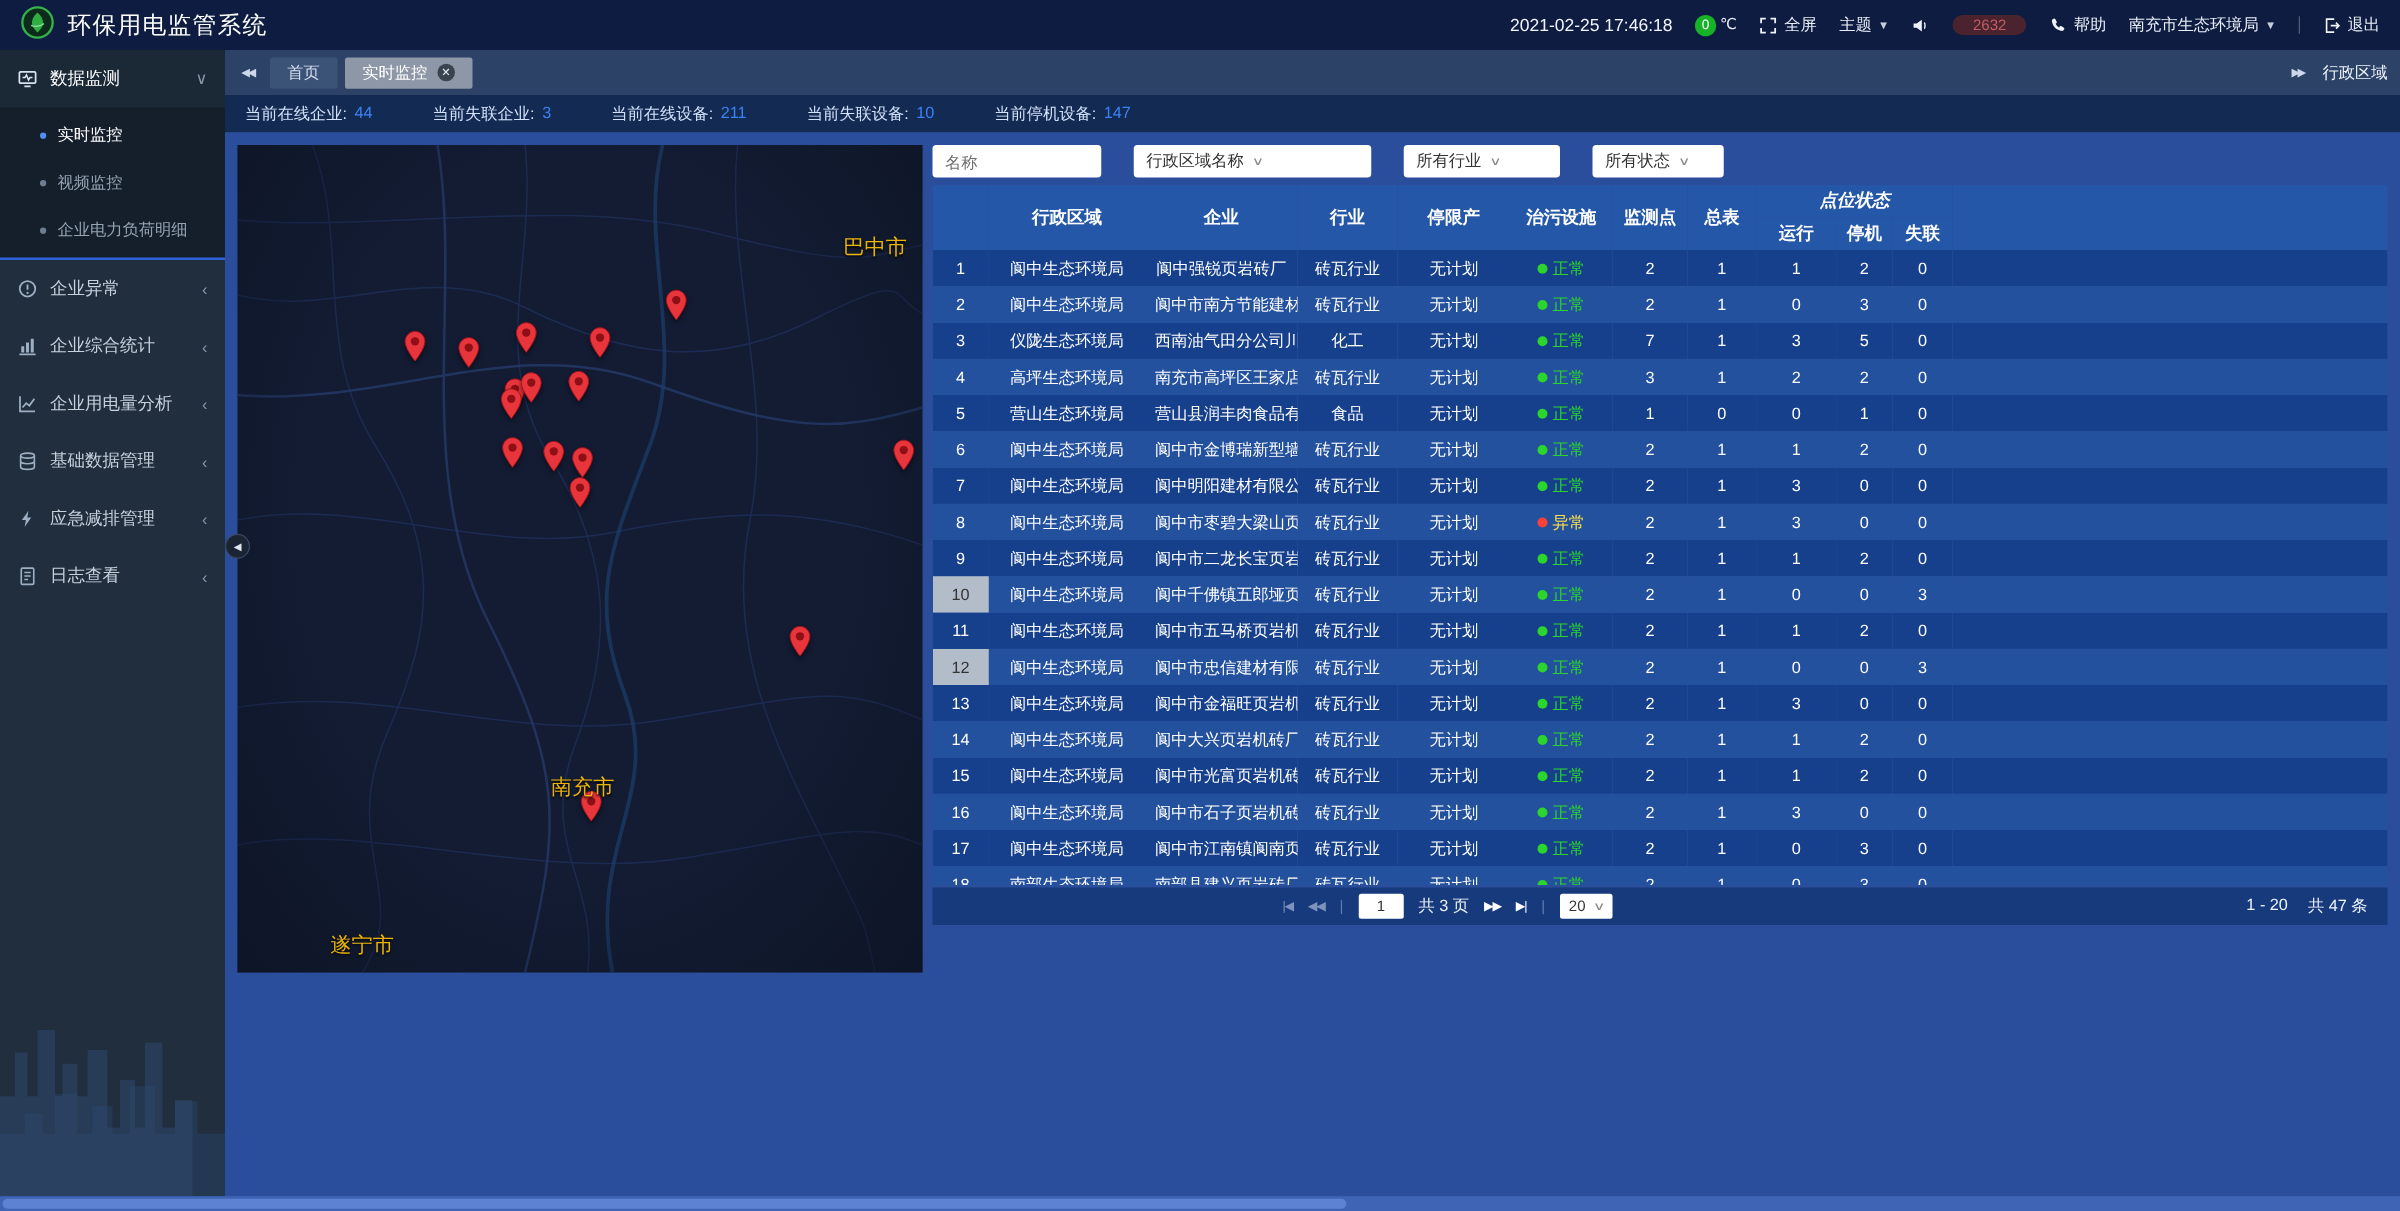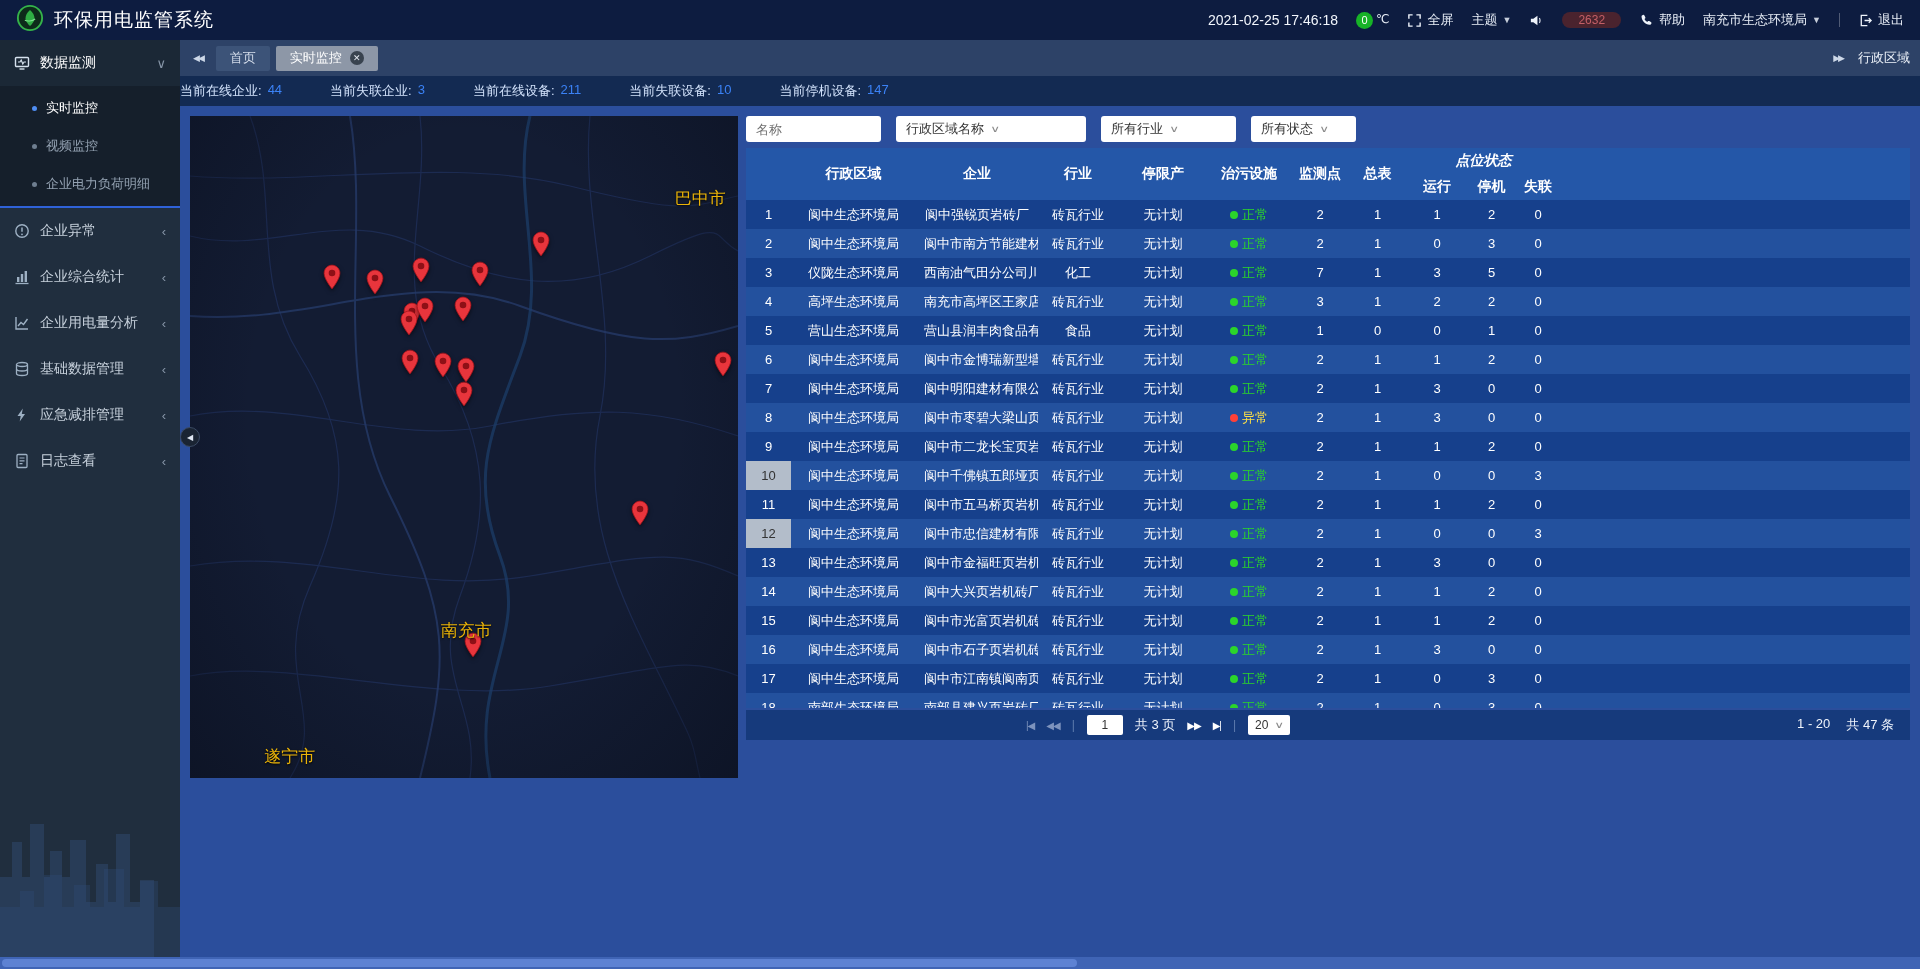--- a/index.html
+++ b/index.html
@@ -48,45 +48,45 @@
   .tabbar{flex:0 0 36px;height:36px;background:#2d4267;display:flex;align-items:center;padding:0 10px;gap:10px}
   .tab-scroll{color:#cdd8e8;font-size:9px;letter-spacing:-2px;cursor:pointer;padding:0 3px}
   .tabs{display:flex;gap:6px;flex:1}
   .tab{height:25px;display:flex;align-items:center;gap:8px;padding:0 14px;background:#3c5378;color:#d3dcea;font-size:13px;border-radius:2px;cursor:pointer;white-space:nowrap}
   .tab.active{background:#8d97a7;color:#ffffff}
   .tab-close{width:14px;height:14px;border-radius:50%;background:#39434f;color:#e4e9f0;font-size:9px;line-height:1;display:flex;align-items:center;justify-content:center;cursor:pointer}
   .tabbar-right{display:flex;align-items:center;gap:12px;color:#eef3fa;font-size:13px}
   .close-ops{cursor:pointer}
 
   
-  .statsbar{flex:0 0 30px;height:30px;background:#132a52;display:flex;align-items:center;gap:48px;padding:0 0}
+  .statsbar{flex:0 0 30px;height:30px;background:#132a52;display:flex;align-items:center;gap:48px;padding:0 16px}
   .stat{display:flex;gap:6px;font-size:13px;white-space:nowrap}
   .stat .lbl{color:#d2e2fb}
   .stat .val{color:#3b82f6}
 
   
   .content{flex:1;background:#2b4e9c;padding:10px;display:flex;gap:8px;align-items:flex-start;min-height:0;position:relative}
 
   
   .map-pane{flex:0 0 548px;width:548px;height:662px;background:#131c33;position:relative}
   .map-pane .roads{position:absolute;inset:0}
   .map-vignette{position:absolute;inset:0;background:radial-gradient(ellipse at 50% 45%, rgba(19,28,51,0) 55%, rgba(9,14,28,.55) 100%);pointer-events:none}
   #map-overlay{position:absolute;inset:0}
   .pin{position:absolute;transform:translate(-50%,-100%);filter:drop-shadow(0 2px 2px rgba(0,0,0,.5));cursor:pointer;line-height:0}
   .city-label{position:absolute;transform:translate(-50%,-50%);color:#eab308;font-size:17px;text-shadow:0 1px 2px #000;white-space:nowrap}
   .map-toggle{position:absolute;left:-10px;top:47%;width:20px;height:20px;border-radius:50%;background:#1a2433;border:1px solid #3a4a63;color:#dfe7f2;font-size:8px;display:flex;align-items:center;justify-content:center;cursor:pointer;z-index:5}
 
   
   .right-pane{flex:1;display:flex;flex-direction:column;min-width:0}
-  .filters{flex:0 0 26px;height:26px;display:flex;gap:15px}
+  .filters{flex:0 0 26px;height:26px;display:flex;gap:26px}
   .f-name{width:135px;border:none;border-radius:3px;padding:0 10px;font-size:13px;color:#333;background:#fff;font-family:inherit;outline:none}
   .f-name::placeholder{color:#6f6f6f}
   .f-select{background:#fff;border-radius:3px;display:flex;align-items:center;padding:0 8px 0 10px;font-size:13px;color:#333;cursor:pointer;white-space:nowrap}
   .sel-caret{color:#8a8a8a;font-size:9px;transform:scaleX(1.5);margin-left:8px}
-  .w190{width:190px}.w135{width:135px}.w105{width:105px}
+  .w190{width:190px}.w135{width:125px}.w105{width:105px}
 
   
   .table-wrap{margin-top:6px;height:560px;overflow:hidden;flex:0 0 560px}
   table{width:100%;border-collapse:collapse;table-layout:fixed}
   thead th{background:#2457a8;color:#fff;font-size:14px;font-weight:bold;height:26px;white-space:nowrap;overflow:hidden}
   th.group-h{font-style:italic}
   tbody td{height:29px;color:#fff;font-size:13px;text-align:center;white-space:nowrap;overflow:hidden;vertical-align:middle}
   tbody tr:nth-child(odd){background:#16408c}
   tbody tr:nth-child(even){background:#23519e}
   td.c-left{text-align:center;padding:0 8px}

